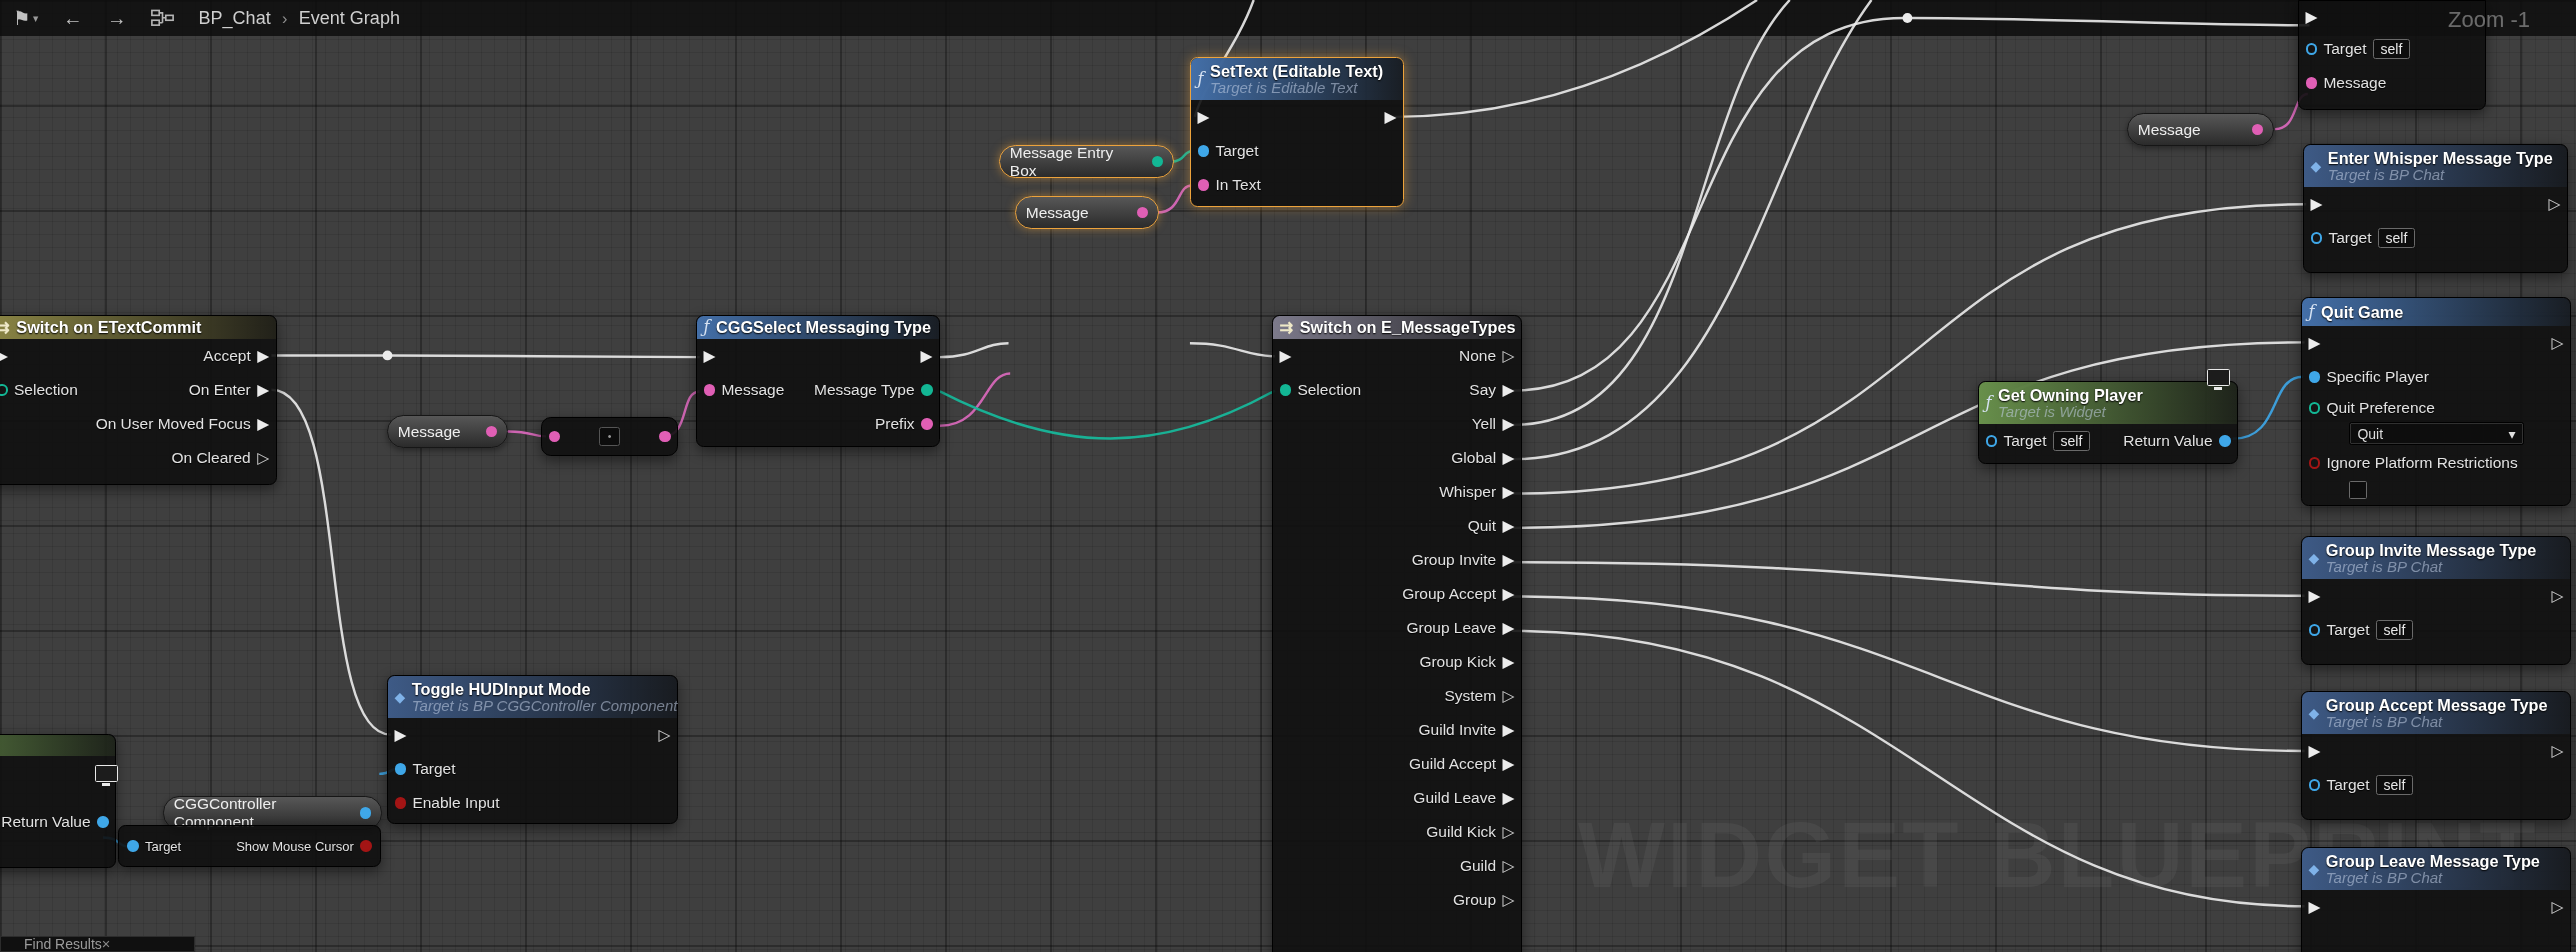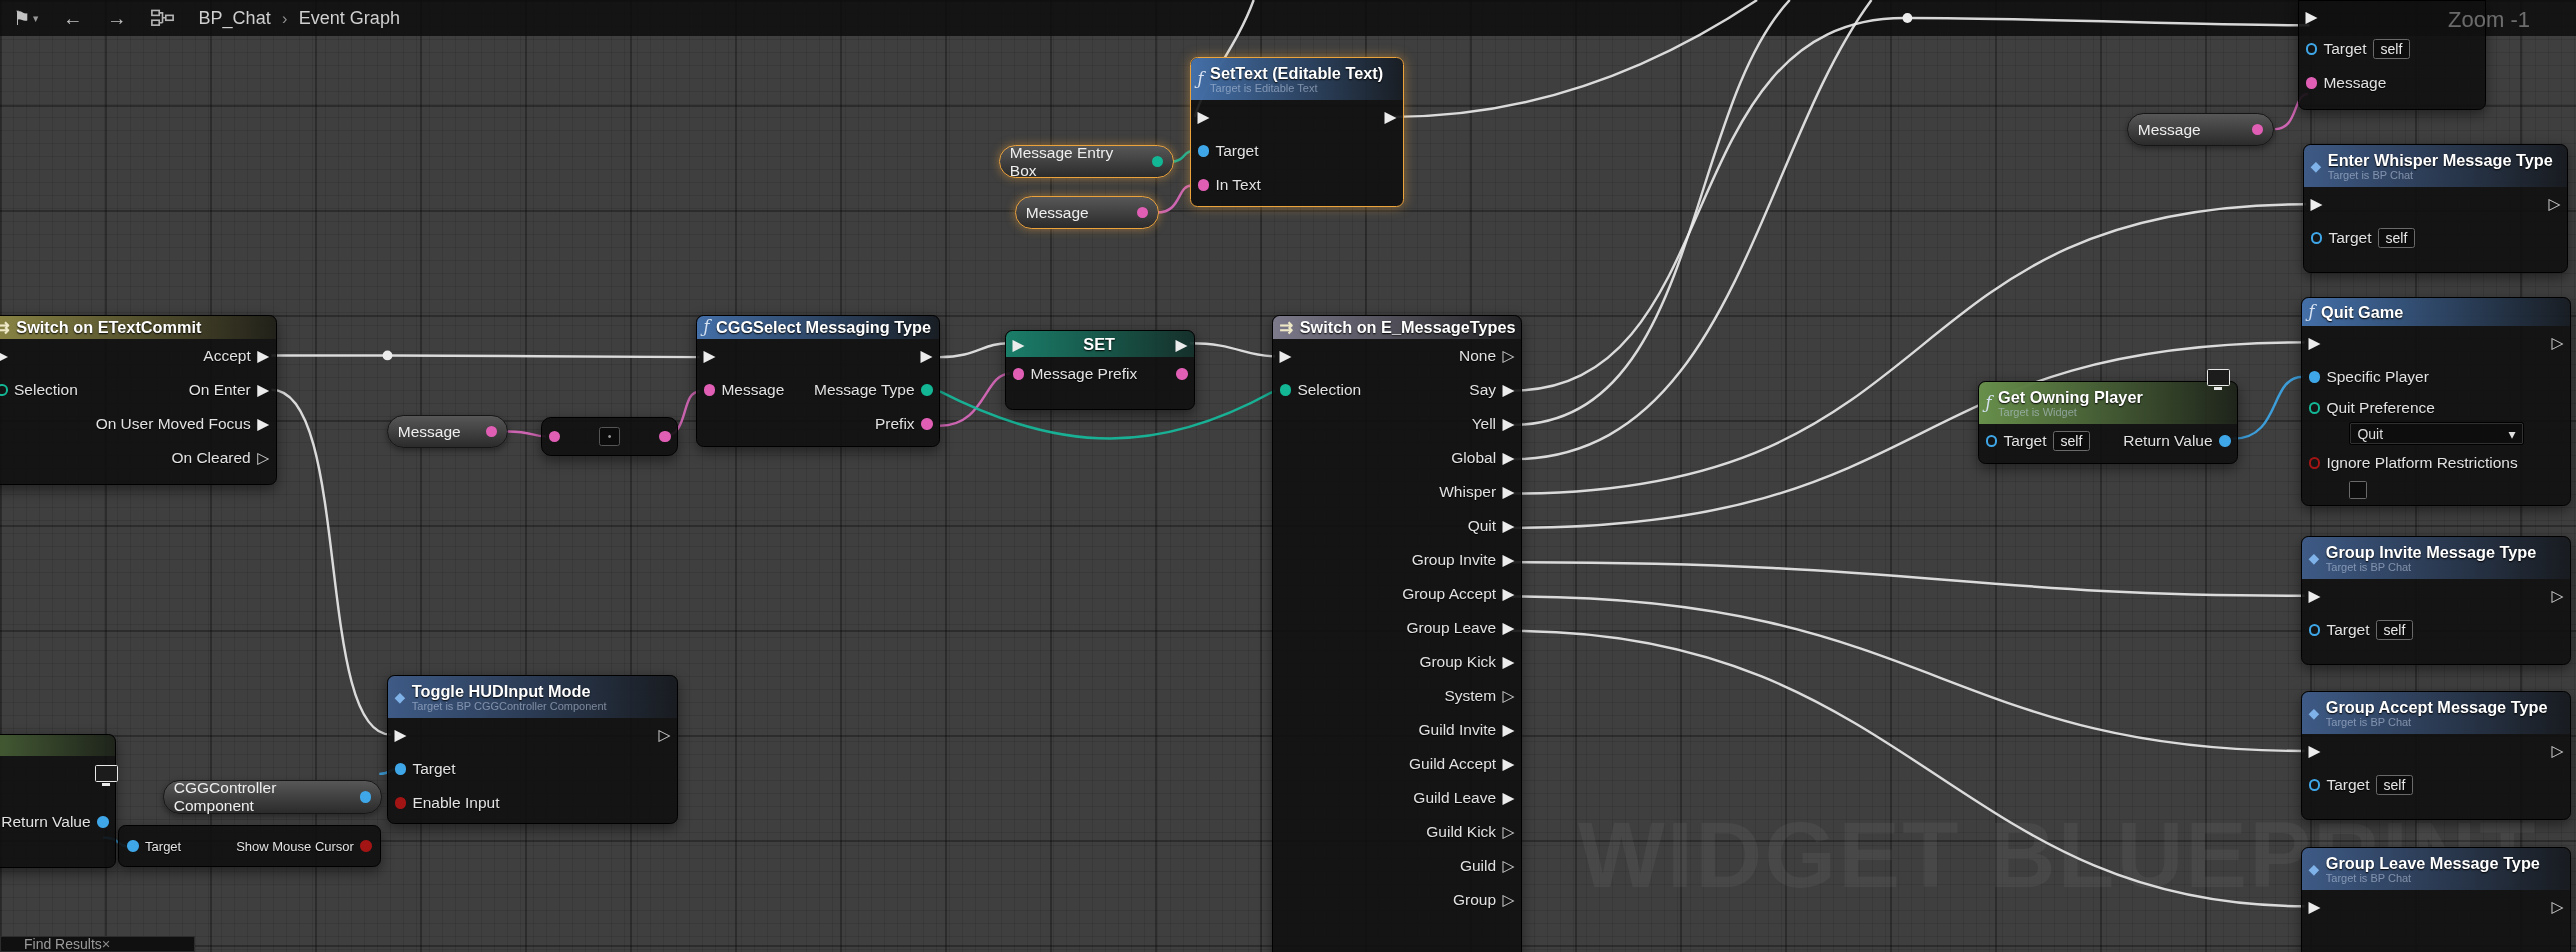--- a/index.html
+++ b/index.html
@@ -35,21 +35,21 @@
   .reroute{fill:#ececec}
   
   .node{position:absolute;background:rgba(16,16,16,.90);border:0.8px solid #000;border-radius:7.4px;
     box-shadow:0 4.9px 13px rgba(0,0,0,.45);z-index:6;color:#ddd;box-sizing:border-box}
   .node.selected{border:1.6px solid #eda33c;box-shadow:0 0 11.4px rgba(237,163,60,.5)}
   .hdr{display:flex;align-items:center;gap:6.5px;padding:1.6px 8.2px 1.6px 6.5px;border-radius:6.5px 6.5px 0 0;box-sizing:border-box}
   .hdr1{height:23px}
   .hdr1b{height:28px}
   .hdr2{height:42px}
   .t{font-size:16.3px;font-weight:bold;color:#fff;text-shadow:0 0.8px 1.6px #000;white-space:nowrap}
-  .sub{font-size:11px;color:rgba(195,208,230,.55);margin-top:-1.6px;white-space:nowrap}
+  .sub{font-size:15px;font-style:italic;color:rgba(195,208,230,.55);margin-top:-1.6px;white-space:nowrap}
   .hico{font-size:16.3px;line-height:1}
   .hico.fn{font-style:italic;font-family:"DejaVu Serif",serif;color:#d6e2f2}
   .hico.ev{color:#7fb2e8;font-size:14px}
   .hico.sw{color:#efe9c8;font-weight:bold}
   .hdr-fn{background:linear-gradient(90deg,rgba(70,116,176,.95),rgba(70,116,176,.10))}
   .hdr-steel{background:linear-gradient(90deg,rgba(64,94,140,.95),rgba(64,94,140,.10))}
   .hdr-pure{background:linear-gradient(90deg,rgba(108,150,78,.95),rgba(108,150,78,.12))}
   .hdr-switch1{background:linear-gradient(90deg,rgba(152,146,74,.9),rgba(152,146,74,.10))}
   .hdr-switch2{background:linear-gradient(90deg,rgba(143,140,160,.85),rgba(143,140,160,.10))}
   .hdr-set{background:linear-gradient(90deg,rgba(26,132,110,.95),rgba(26,132,110,.25))}
@@ -225,36 +225,20 @@
     </div>
     <div class="row">
       <span class="l"></span>
       <span class="r">
           <span class="plab">Prefix</span>
           <span class="pin c-pink filled"></span>
         </span>
     </div>
   </div>
 
-  <div class="node" style="left:1005px;top:330px;width:190px;height:80px">
-    <div class="hdr hdr-set" style="height:26px;justify-content:center;position:relative">
-      <span class="exec-pin filled" style="position:absolute;left:6.5px;top:5.7px"></span>
-      <span class="t">SET</span>
-      <span class="exec-pin filled" style="position:absolute;right:6.5px;top:5.7px"></span>
-    </div>
-    <div class="row">
-      <span class="l">
-          <span class="pin c-pink filled"></span>
-          <span class="plab">Message Prefix</span>
-        </span>
-      <span class="r">
-          <span class="pin c-pink filled"></span>
-        </span>
-    </div>
-  </div>
 
   <div class="node" style="left:1272px;top:315px;width:250px;height:654px">
     <div class="hdr hdr1 hdr-switch2">
       <span class="hico sw">⇉</span>
       <span class="t">Switch on E_MessageTypes</span>
     </div>
     <div class="row">
       <span class="l">
           <span class="exec-pin filled"></span>
         </span>
@@ -453,21 +437,21 @@
     <div class="row" style="margin-top:49px">
       <span class="l"></span>
       <span class="r">
           <span class="plab">Return Value</span>
           <span class="pin c-blue filled"></span>
         </span>
     </div>
   </div>
   <span class="monitor" style="left:95px;top:765px"></span>
 
-  <div class="pill" style="left:163px;top:780px;width:219px;height:34px">
+  <div class="pill" style="left:163px;top:796px;width:219px;height:34px">
     <span>CGGController Component</span>
     <span class="pin c-blue filled"></span>
   </div>
 
   <div class="node" style="left:118px;top:825px;width:263px;height:42px;display:flex;align-items:center;justify-content:space-between;padding:0 8.2px">
     <span class="l">
         <span class="pin c-blue filled"></span>
         <span class="plab">Target</span>
       </span>
     <span class="r">

